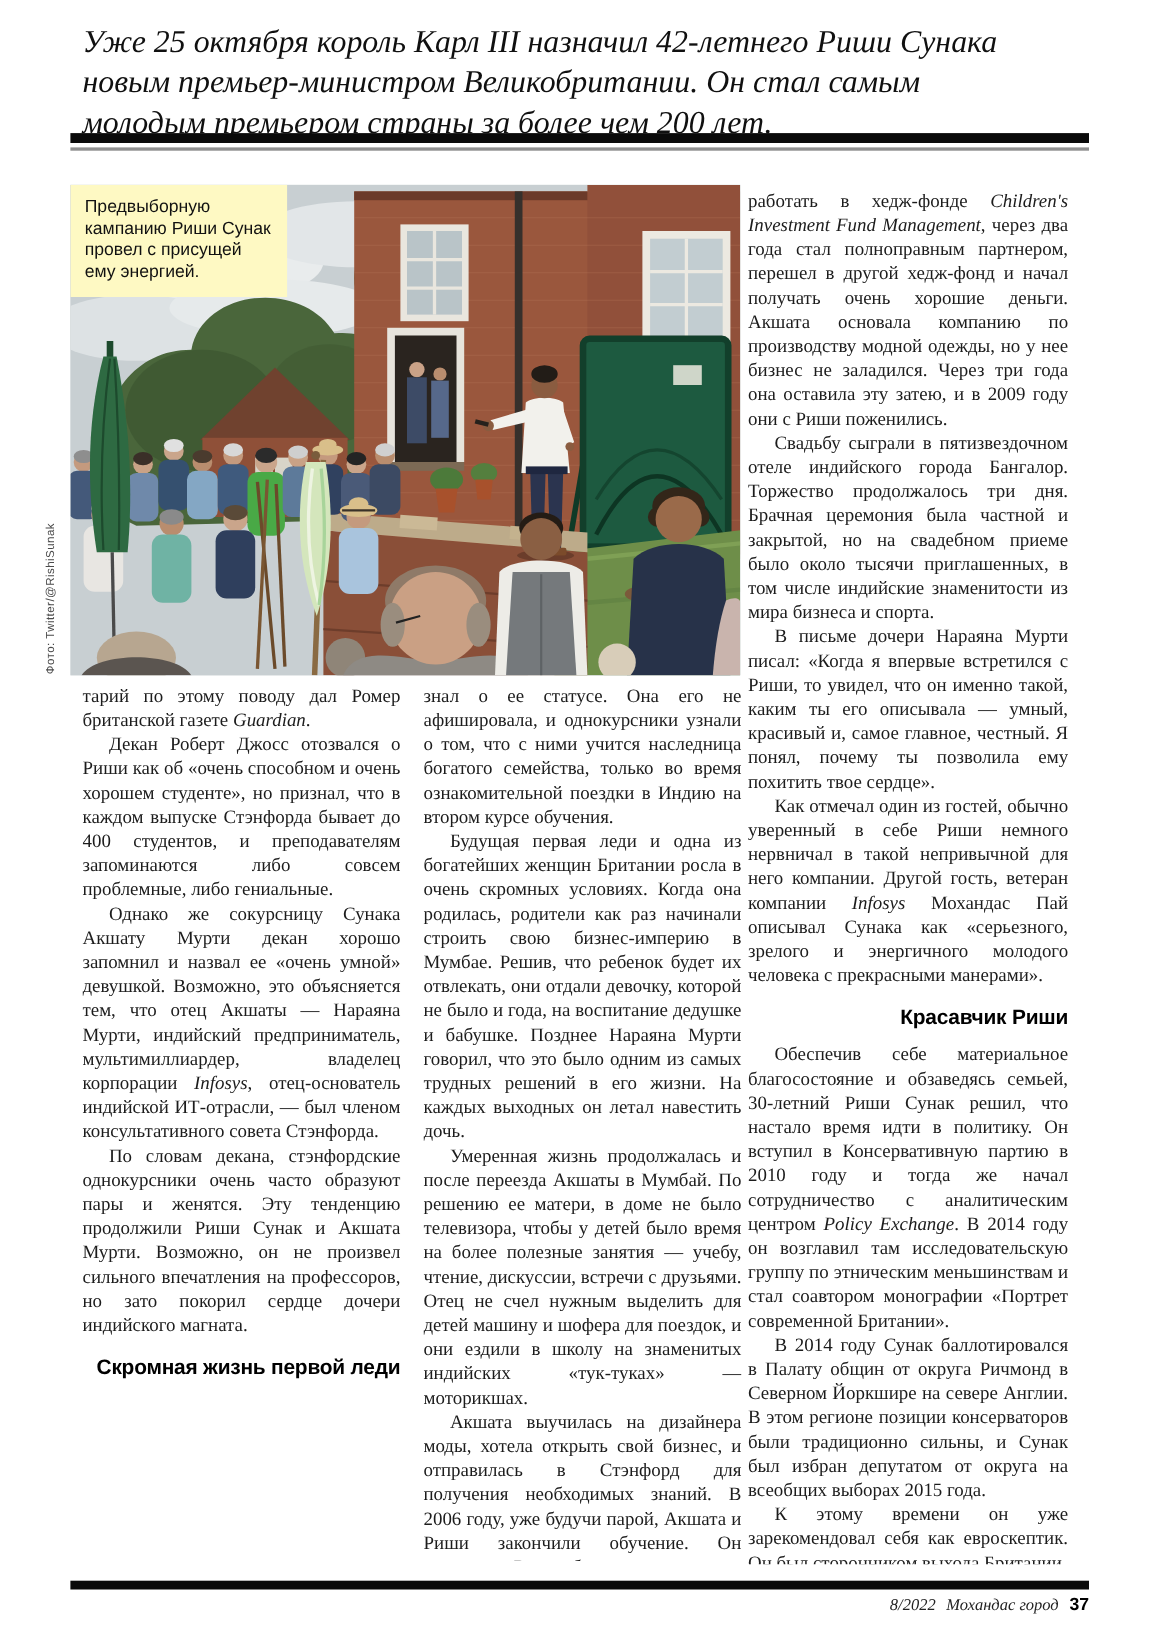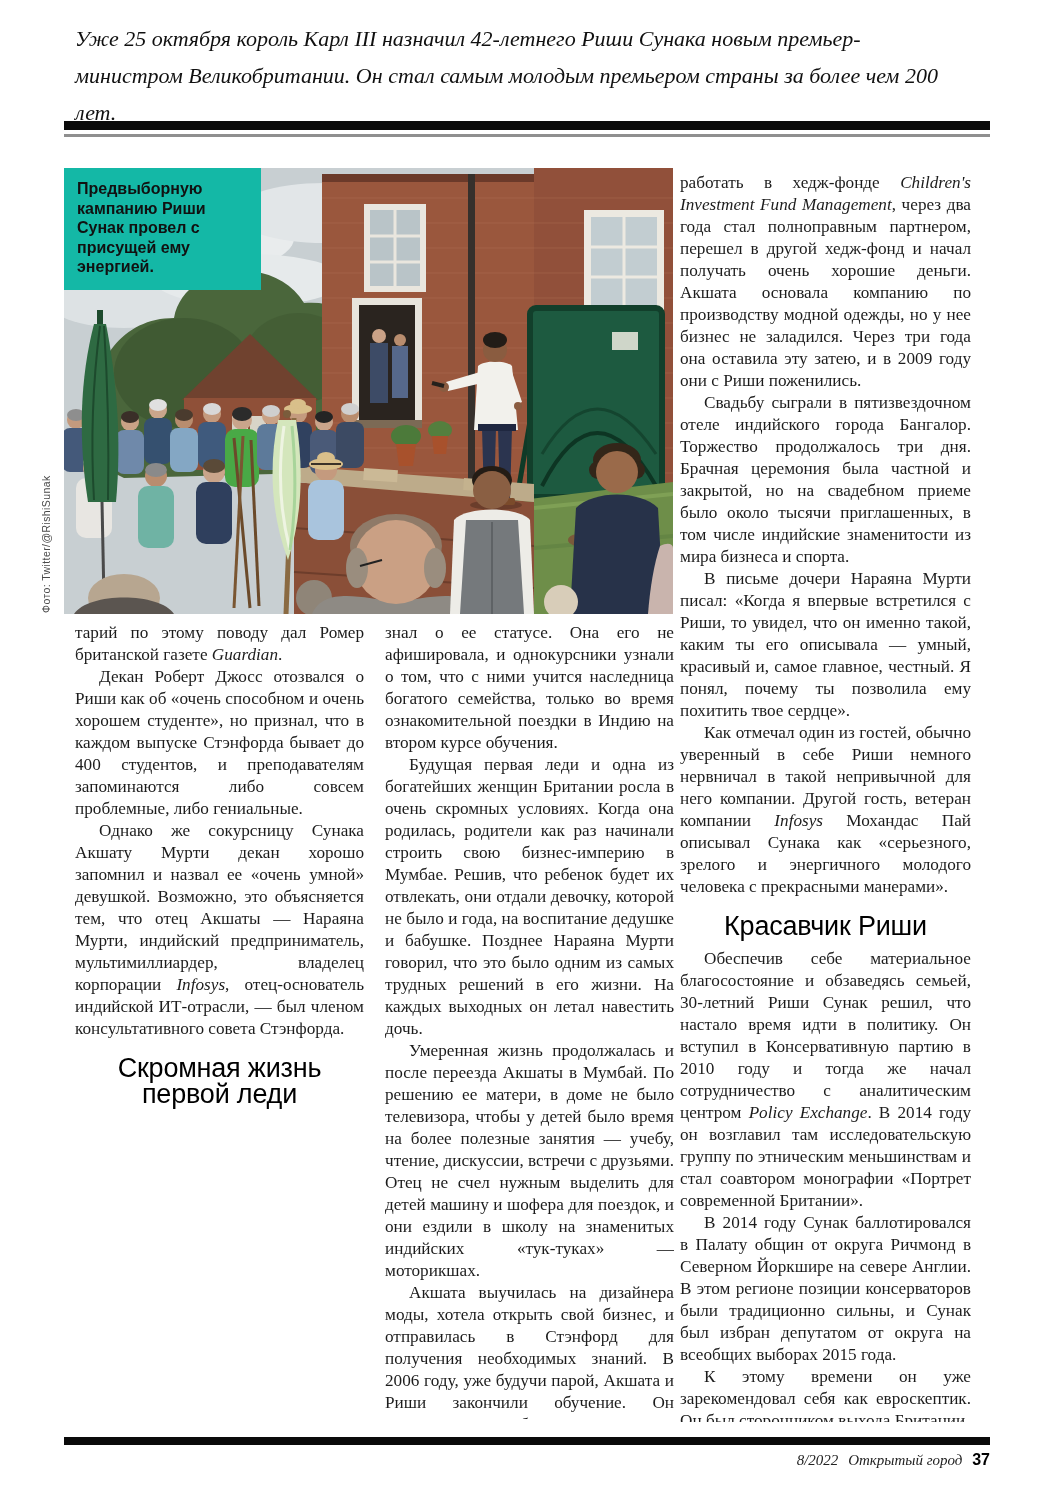--- a/index.html
+++ b/index.html
@@ -1,43 +1,43 @@
 <!DOCTYPE html>
 <html lang="ru"><head>
 <meta charset="utf-8">
 <style>
   html,body{margin:0;padding:0;background:#ffffff;}
   #page{position:relative;width:1061px;height:1500px;background:#ffffff;overflow:hidden;
         font-family:"Liberation Serif",serif;color:#1c1c1c;}
   
   .lede{position:absolute;left:75px;top:20px;width:880px;
-        font-style:italic;font-size:22px;line-height:37px;color:#101010;}
+        font-style:italic;font-size:29px;line-height:37px;color:#101010;}
   
   .rule-top{position:absolute;left:64px;top:121px;width:926px;}
   .rule-top .thick{height:9px;background:#0a0a0a;}
   .rule-top .thin{height:3px;background:#8f8f8f;margin-top:4px;}
   
   .photo{position:absolute;left:64px;top:168px;width:609px;height:446px;overflow:hidden;background:#c8cfd2;}
   .photo svg{display:block;}
-  .photo-caption{position:absolute;left:0;top:0;width:172px;background:#14b8a6;
+  .photo-caption{position:absolute;left:0;top:0;width:172px;background:#fef9c3;
         padding:11px 12px 13px 13px;font-family:"Liberation Sans",sans-serif;
-        font-weight:bold;font-size:16px;line-height:19.5px;color:#111;}
+        font-weight:normal;font-size:16px;line-height:19.5px;color:#111;}
   .photo-credit{position:absolute;left:40px;top:613px;width:250px;
         transform:rotate(-90deg);transform-origin:0 0;
         font-family:"Liberation Sans",sans-serif;font-size:10.5px;color:#4a4a4a;letter-spacing:.4px;}
   
   .col{position:absolute;text-align:justify;font-size:17.2px;line-height:22px;
        overflow:hidden;hyphens:auto;-webkit-hyphens:auto;}
   #col1{left:75px; top:622px; width:289px;height:797px;}
   #col2{left:385px;top:622px;width:289px;height:797px;font-family:Liberation Serif, serif;}
   #col3{left:680px;top:172px;width:291px;height:1250px;}
   .col p{margin:0;}
   .col p.indent{text-indent:24px;}
-  .col h2{font-family:"Liberation Sans",sans-serif;font-weight:normal;color:#000;
-          font-size:27px;line-height:26px;margin:15px 0 9px 0;text-align:center;letter-spacing:-.2px;}
+  .col h2{font-family:"Liberation Sans",sans-serif;font-weight:bold;color:#000;
+          font-size:19px;line-height:26px;margin:15px 0 9px 0;text-align:right;letter-spacing:-.2px;}
   
   .footer{position:absolute;left:64px;top:1437px;width:926px;}
   .footer .bar{height:8px;background:#0a0a0a;}
   .footer .line{margin-top:6px;text-align:right;font-style:italic;font-size:15px;color:#222;}
   .footer .pagenum{font-family:"Liberation Sans",sans-serif;font-style:normal;font-weight:bold;font-size:16px;color:#000;margin-left:6px;}
 </style>
 </head>
 <body>
 
 <div id="page">
@@ -302,20 +302,21 @@
       </g>
     </svg>
     <div class="photo-caption">Предвыборную кампанию Риши Сунак провел с присущей ему энергией.</div>
   </div>
   <div class="photo-credit">Фото: Twitter/@RishiSunak</div>
 
   <div id="col1" class="col">
       <p>тарий по этому поводу дал Ромер британской газете <i>Guardian</i>.</p>
       <p class="indent">Декан Роберт Джосс отозвался о Риши как об «очень способном и очень хорошем студенте», но признал, что в каждом выпуске Стэнфорда бывает до 400 студентов, и преподавателям запоминаются либо совсем проблемные, либо гениальные.</p>
       <p class="indent">Однако же сокурсницу Сунака Акшату Мурти декан хорошо запомнил и назвал ее «очень умной» девушкой. Возможно, это объясняется тем, что отец Акшаты — Нараяна Мурти, индийский предприниматель, мультимиллиардер, владелец корпорации <i>Infosys</i>, отец-основатель индийской ИТ-отрасли, — был членом консультативного совета Стэнфорда.</p>
+      <p class="indent">По словам декана, стэнфордские однокурсники очень часто образуют пары и женятся. Эту тенденцию продолжили Риши Сунак и Акшата Мурти. Возможно, он не произвел сильного впечатления на профессоров, но зато покорил сердце дочери индийского магната.</p>
       <h2>Скромная жизнь первой леди</h2>
     </div>
   <div id="col2" class="col">
       <p>знал о ее статусе. Она его не афишировала, и однокурсники узнали о том, что с ними учится наследница богатого семейства, только во время ознакомительной поездки в Индию на втором курсе обучения.</p>
       <p class="indent">Будущая первая леди и одна из богатейших женщин Британии росла в очень скромных условиях. Когда она родилась, родители как раз начинали строить свою бизнес-империю в Мумбае. Решив, что ребенок будет их отвлекать, они отдали девочку, которой не было и года, на воспитание дедушке и бабушке. Позднее Нараяна Мурти говорил, что это было одним из самых трудных решений в его жизни. На каждых выходных он летал навестить дочь.</p>
       <p class="indent">Умеренная жизнь продолжалась и после переезда Акшаты в Мумбай. По решению ее матери, в доме не было телевизора, чтобы у детей было время на более полезные занятия — учебу, чтение, дискуссии, встречи с друзьями. Отец не счел нужным выделить для детей машину и шофера для поездок, и они ездили в школу на знаменитых индийских «тук-туках» — моторикшах.</p>
       <p class="indent">Акшата выучилась на дизайнера моды, хотела открыть свой бизнес, и отправилась в Стэнфорд для получения необходимых знаний. В 2006 году, уже будучи парой, Акшата и Риши закончили обучение. Он вернулся в Великобританию, начал</p>
     </div>
   <div id="col3" class="col">
       <p>работать в хедж-фонде <i>Children's Investment Fund Management</i>, через два года стал полноправным партнером, перешел в другой хедж-фонд и начал получать очень хорошие деньги. Акшата основала компанию по производству модной одежды, но у нее бизнес не заладился. Через три года она оставила эту затею, и в 2009 году они с Риши поженились.</p>
@@ -325,18 +326,18 @@
       <h2>Красавчик Риши</h2>
       <p class="indent">Обеспечив себе материальное благосостояние и обзаведясь семьей, 30-летний Риши Сунак решил, что настало время идти в политику. Он вступил в Консервативную партию в 2010 году и тогда же начал сотрудничество с аналитическим центром <i>Policy Exchange</i>. В 2014 году он возглавил там исследовательскую группу по этническим меньшинствам и стал соавтором монографии «Портрет современной Британии».</p>
       <p class="indent">В 2014 году Сунак баллотировался в Палату общин от округа Ричмонд в Северном Йоркшире на севере Англии. В этом регионе позиции консерваторов были традиционно сильны, и Сунак был избран депутатом от округа на всеобщих выборах 2015 года.</p>
       <p class="indent">К этому времени он уже зарекомендовал себя как евроскептик. Он был сторонником выхода Британии</p>
     </div>
 
   <div class="footer">
     <div class="bar"></div>
     <div class="line">
       <span>8/2022</span>
-      <span style="margin-left:6px;">Открытый город</span>
+      <span style="margin-left:6px;">Мохандас город</span>
       <span class="pagenum">37</span>
     </div>
   </div>
 
 </div>
 
 </body></html>

